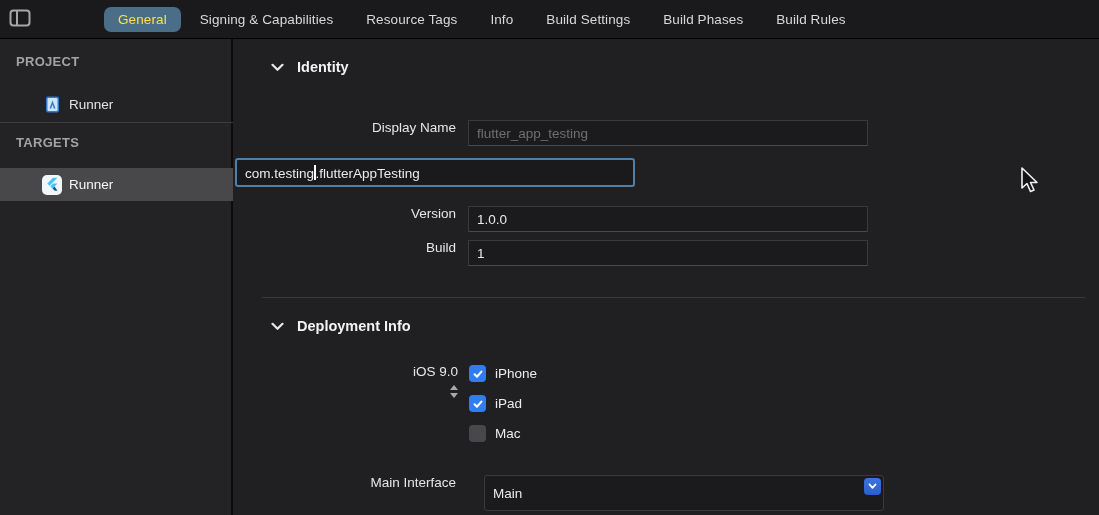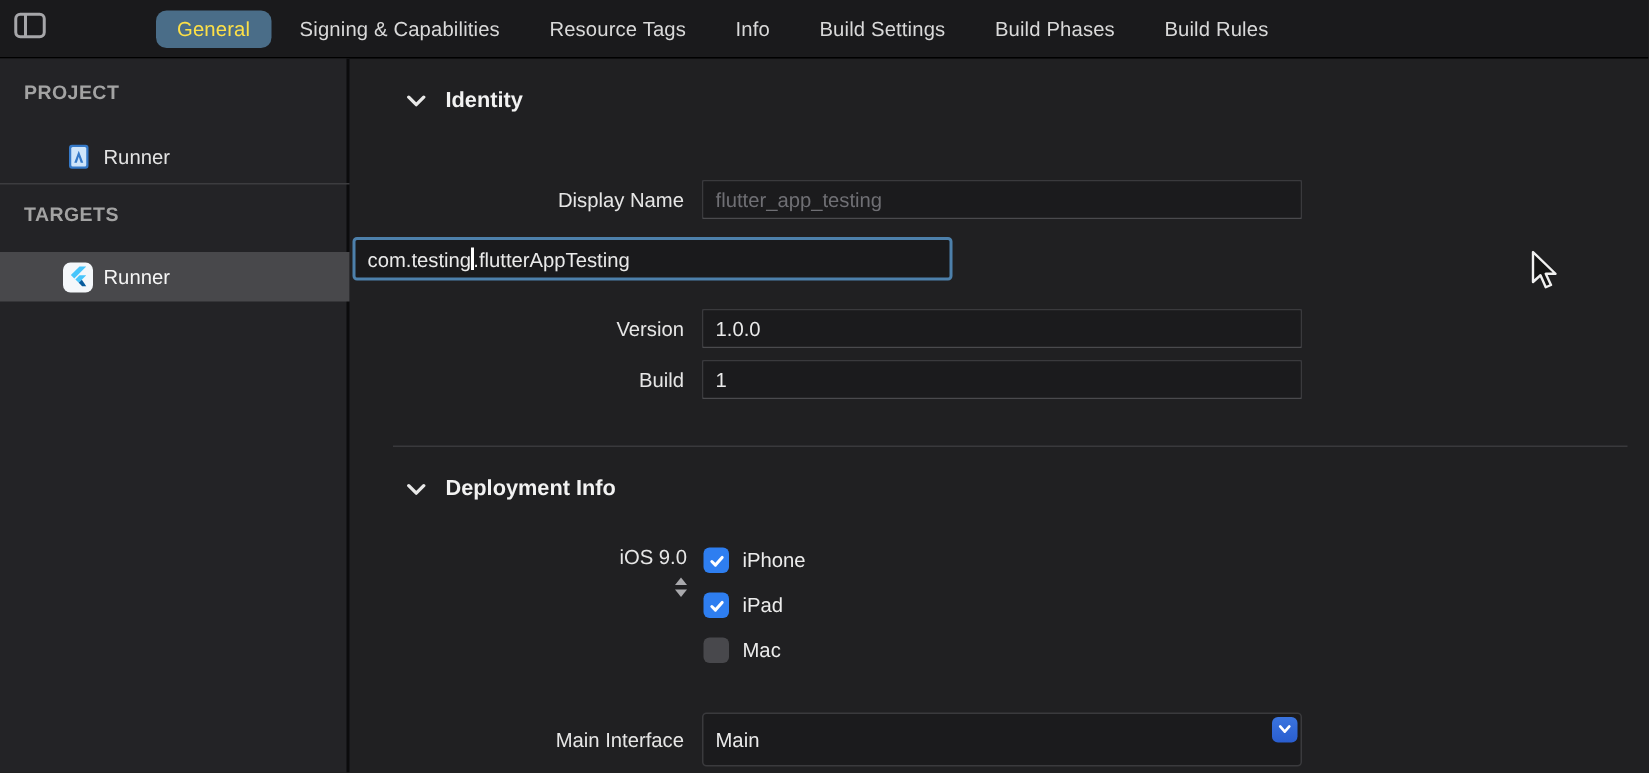--- a/index.html
+++ b/index.html
@@ -34,21 +34,21 @@
   .flutter-icon { margin-left:42px; margin-right:7px; width:20px; height:20px;
     background:#f4f7fa; border-radius:5px; display:flex; align-items:center;
     justify-content:center; }
 
   
   .main { position:absolute; left:235px; top:39px; width:864px; height:476px; }
   .section-header { position:absolute; display:flex; align-items:center; gap:13px; }
   .section-header .chev { display:flex; }
   .section-title { font-size:14.5px; font-weight:bold; color:#f2f2f2; }
 
-  .form-row { position:absolute; left:0; display:flex; align-items:center; }
+  .form-row { position:absolute; left:0; display:flex; }
   .form-label { width:221px; text-align:right; margin-right:12px; font-size:13.5px;
     color:#e6e6e6; white-space:nowrap; }
   .field { width:400px; height:26px; background:#1b1b1d;
     border:1px solid #3a3a3d; border-bottom-color:#4a4a4d; color:#eaeaea;
     font-size:13.5px; padding:0 8px; font-family:"Liberation Sans", sans-serif;
     border-radius:1px; display:flex; align-items:center; }
   input.field::placeholder { color:#6f6f74; opacity:1; }
   input.field { outline:none; }
   .field.focused { border:2px solid #4d80ab; height:29px; background:#1a1a1c;
     border-radius:3px; }
@@ -211,21 +211,21 @@
       <span class="device-label">iPad</span>
     </div>
 
     <div class="device-row" style="top:385px;">
       <span class="checkbox">
         
       </span>
       <span class="device-label">Mac</span>
     </div>
 
-    <div class="form-row" style="top:436px;">
+    <div class="form-row" style="top:436px;gap:16px;">
       <span class="form-label">Main Interface</span>
       <div class="dropdown">
         <span class="value">Main</span>
         <span class="dropdown-btn">
           <svg width="9" height="7" viewBox="0 0 10 8">
               <path d="M1.5 1.5 L5 5.5 L8.5 1.5" fill="none" stroke="#fff" stroke-width="2" stroke-linecap="round" stroke-linejoin="round"></path>
             </svg>
         </span>
       </div>
     </div>

